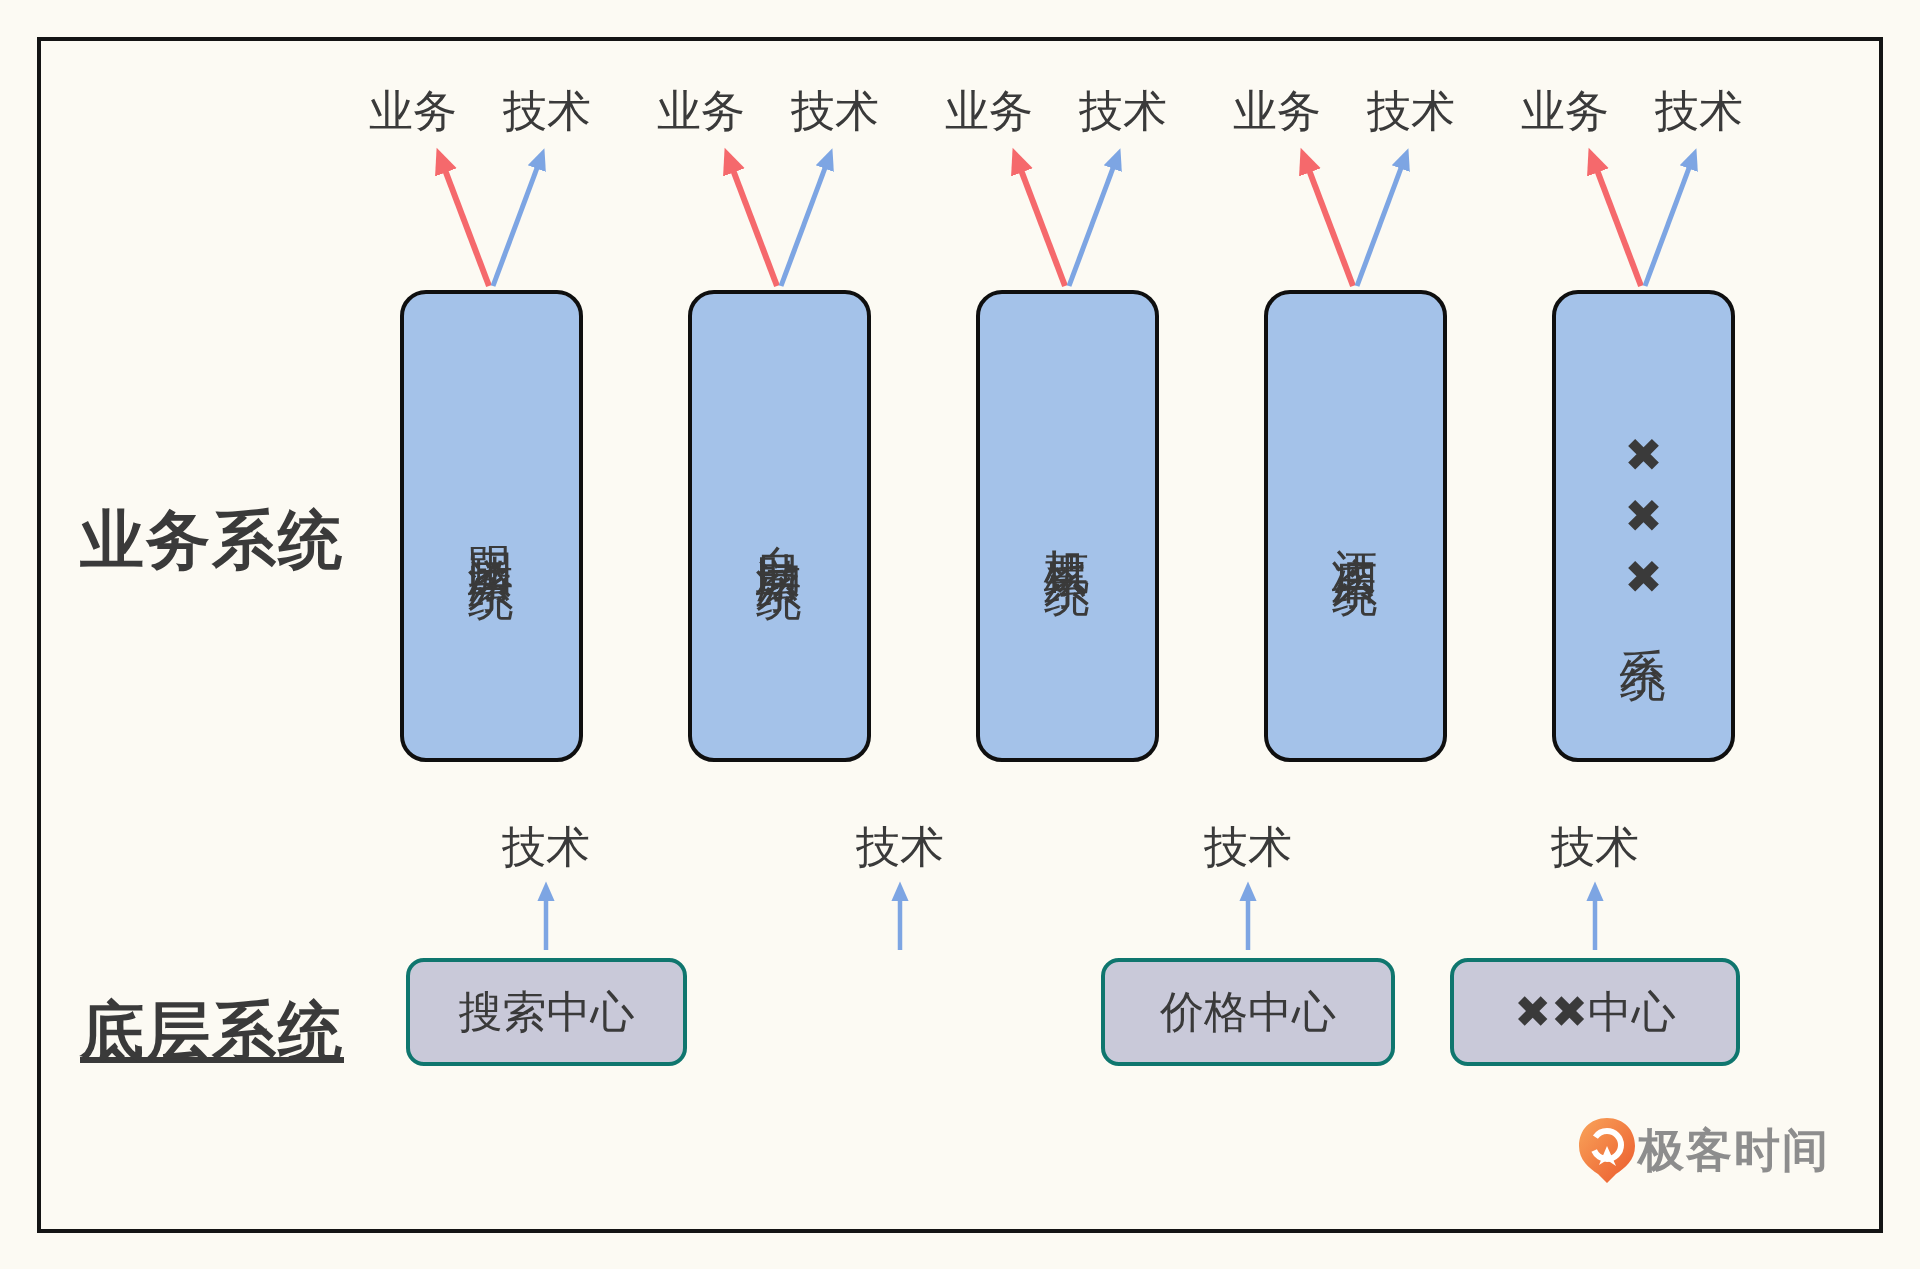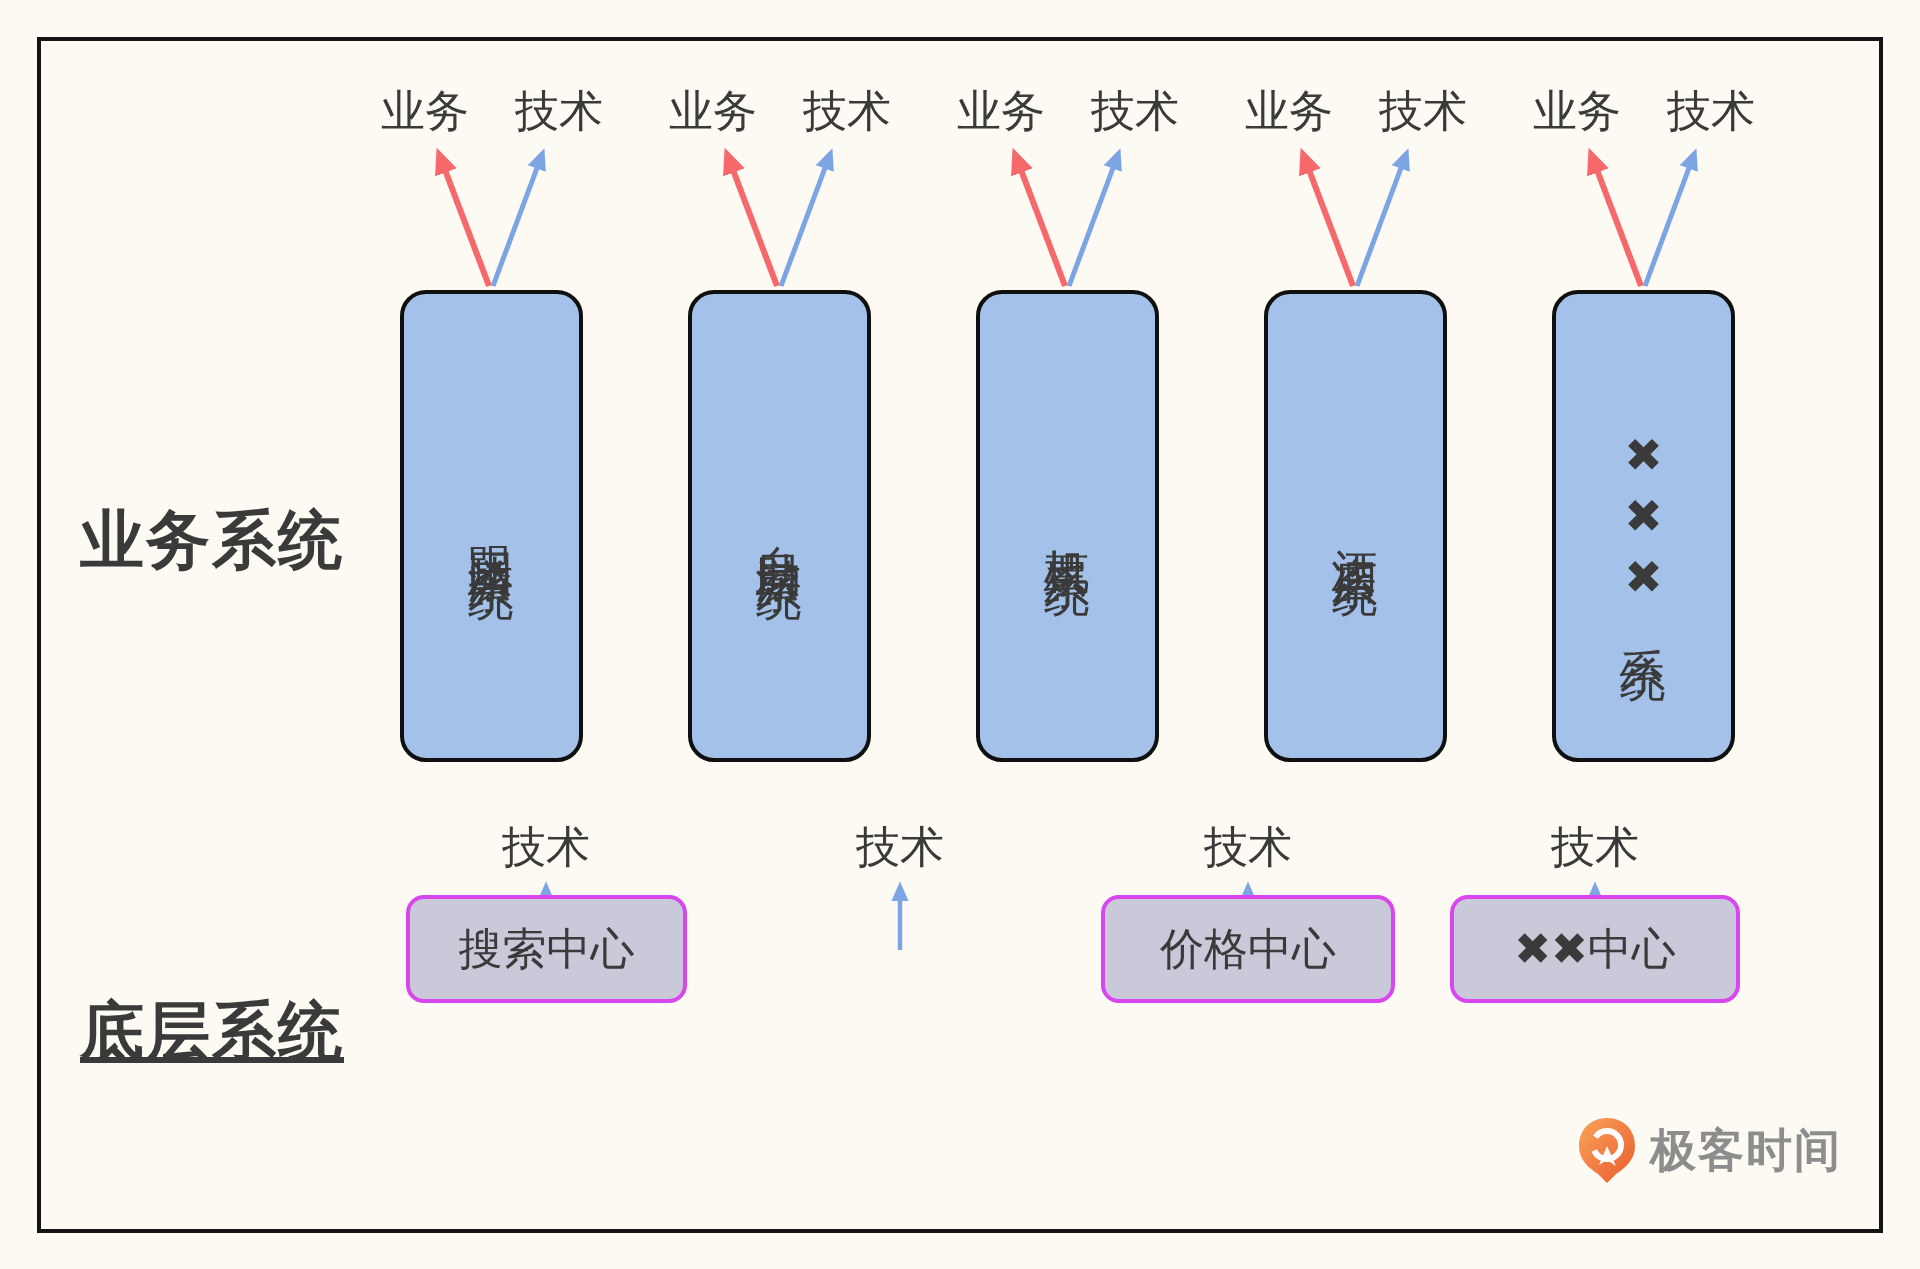--- a/index.html
+++ b/index.html
@@ -45,21 +45,21 @@
   .row-label.business { left: 80px; top: 497px; }
   .row-label.base     { left: 80px; top: 988px; text-decoration: underline; }
 
   .arrow-label {
     position: absolute;
     font-size: 44px;
     color: #3a3a3a;
     transform: translateX(-50%);
     white-space: nowrap;
   }
-  .arrow-label.top { top: 82px; margin-left: 12px; }
+  .arrow-label.top { top: 82px; }
   .arrow-label.mid { top: 818px; }
 
   .biz-box {
     position: absolute;
     top: 290px;
     width: 183px;
     height: 472px;
     background: #a4c2e9;
     border: 4px solid #0f0f0f;
     border-radius: 26px;
@@ -71,40 +71,39 @@
   .biz-box .v-text {
     writing-mode: vertical-rl;
     text-orientation: upright;
     font-size: 46px;
     letter-spacing: 7px;
     color: #3a3a3a;
     line-height: 1;
   }
   .base-box {
     position: absolute;
-    top: 895px;
+    top: 958px;
     height: 108px;
     background: #c9c9d9;
-    border: 4px solid #d946ef;
+    border: 4px solid #0f766e;
     border-radius: 18px;
     box-sizing: border-box;
     display: flex;
     align-items: center;
     justify-content: center;
     font-size: 44px;
     color: #3a3a3a;
     white-space: nowrap;
   }
   .logo {
     position: absolute;
     left: 1576px;
     top: 1116px;
     display: flex;
     align-items: center;
-    gap: 12px;
   }
   .logo-text {
     font-size: 46px;
     font-weight: 600;
     letter-spacing: 2px;
     color: #8d8d8d;
     white-space: nowrap;
   }
 </style>
 </head>

